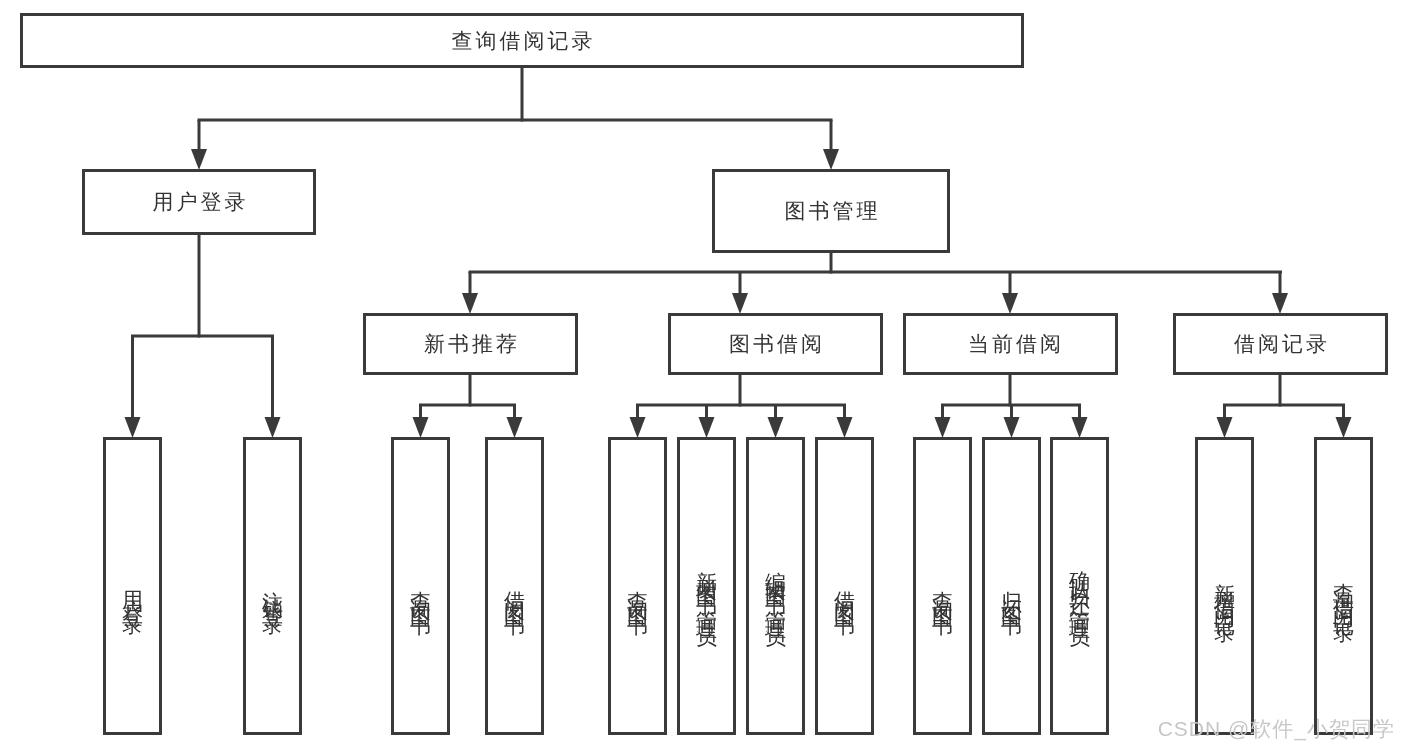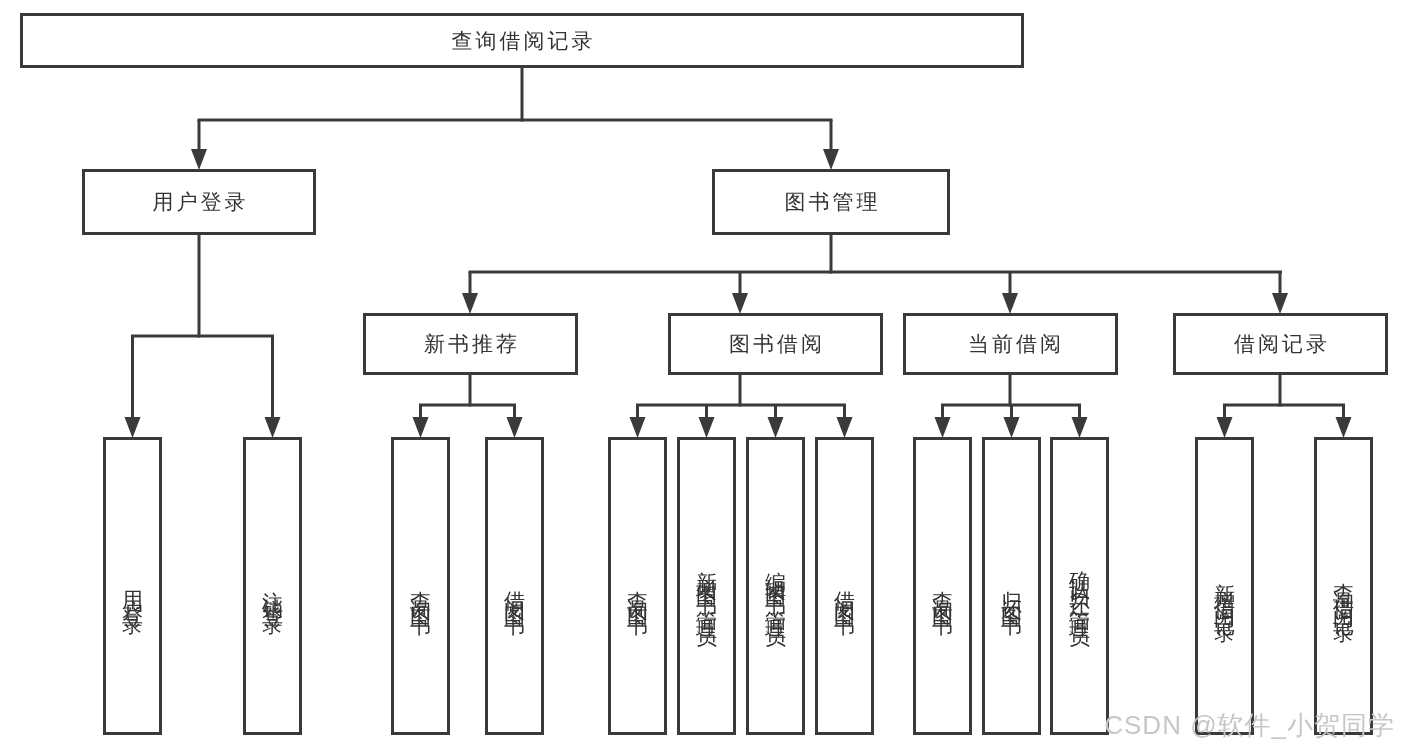--- a/index.html
+++ b/index.html
@@ -48,37 +48,37 @@
     text-orientation: mixed;
     font-size: 21px;
     letter-spacing: 8px;
     padding-top: 8px; 
     white-space: nowrap;
     color: var(--text);
   }
   
   .n-root  { left: 20px;  top: 13px;  width: 1004px; height: 55px; }
   .n-login { left: 82px;  top: 169px; width: 234px;  height: 66px; }
-  .n-mgmt  { left: 712px; top: 169px; width: 238px;  height: 66px; }
+  .n-mgmt  { left: 712px; top: 169px; width: 238px;  height: 84px; }
   .lvl3    { top: 313px; height: 62px; width: 215px; }
   .n-new   { left: 363px; }
   .n-bor   { left: 633px; margin-left: 35px; }
   .n-cur   { left: 903px; padding-left: 8px; }
   .n-rec   { left: 1173px; }
   .leaf    { top: 437px; height: 298px; width: 59px; }
   .l-1a { left: 103px; }  .l-1b { left: 243px; }
   .l-2a { left: 391px; }  .l-2b { left: 485px; }
   .l-3a { left: 608px; }  .l-3b { left: 677px; }  .l-3c { left: 746px; }  .l-3d { left: 815px; }
   .l-4a { left: 913px; }  .l-4b { left: 982px; }  .l-4c { left: 1050px; }
   .l-5a { left: 1195px; } .l-5b { left: 1314px; }
   #watermark {
     position: absolute;
     right: 10px;
     bottom: 4px;
-    font-size: 26px;
+    font-size: 21px;
     color: var(--watermark);
     z-index: 5;
     letter-spacing: 1px;
     white-space: nowrap;
   }
 </style>
 </head>
 <body>
 
 <div id="stage">

